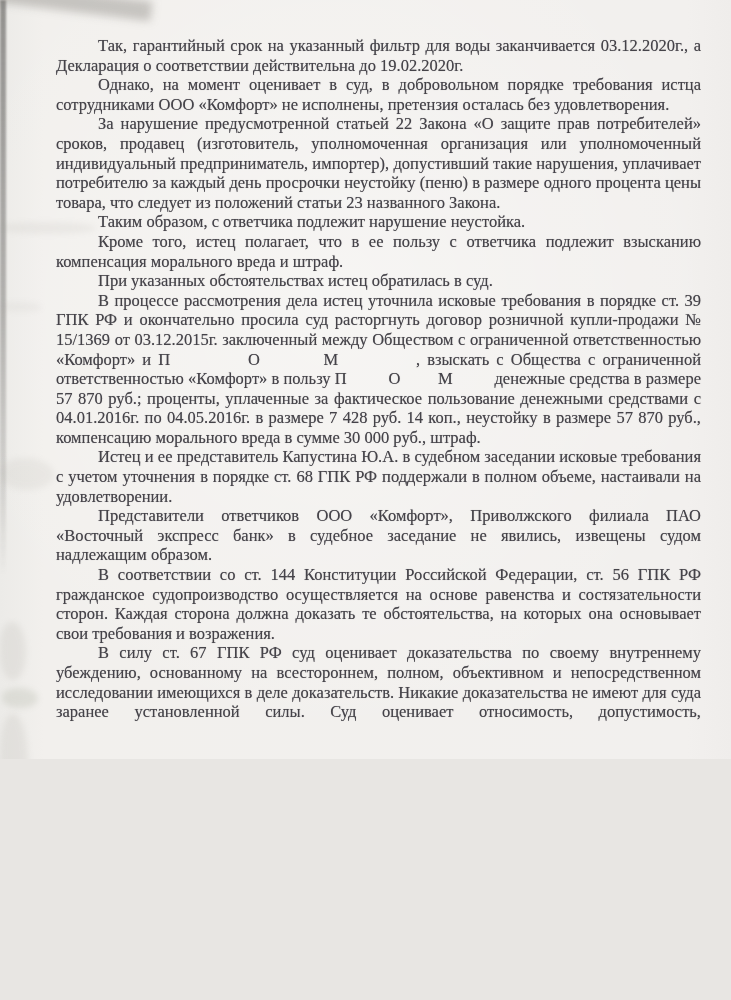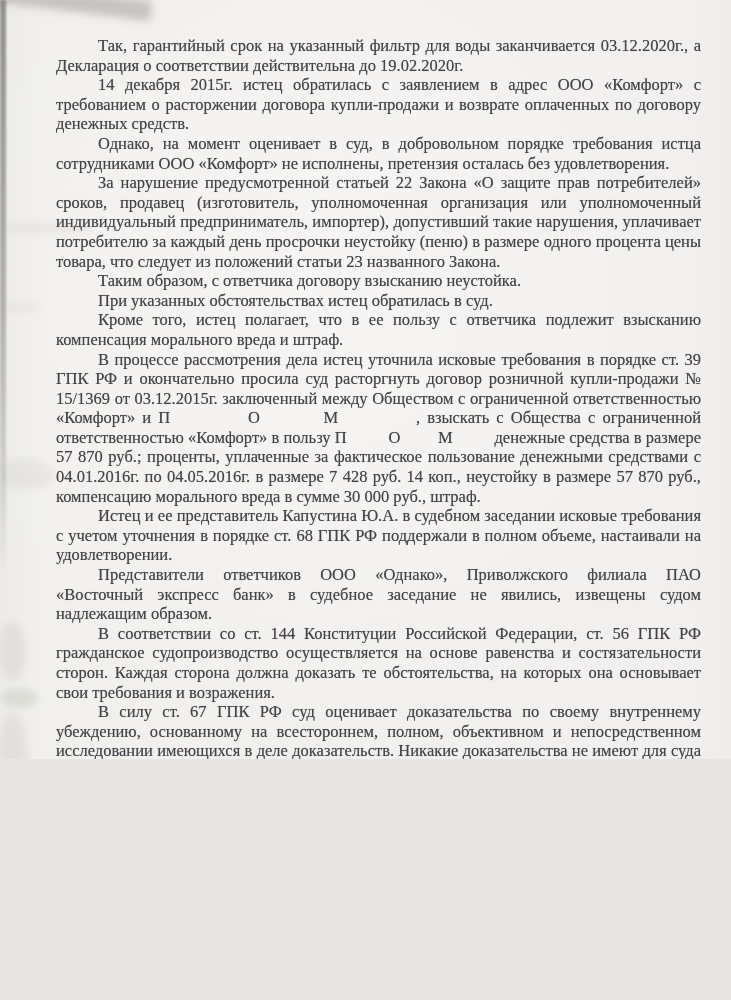--- a/index.html
+++ b/index.html
@@ -108,29 +108,28 @@
   <div class="smudge s2"></div>
   <div class="smudge s3"></div>
   <div class="smudge s4"></div>
   <div class="smudge s5"></div>
   <div class="smudge s6"></div>
   <div class="smudge s7"></div>
   <div class="smudge s8"></div>
 
   <div class="content">
     <p>Так, гарантийный срок на указанный фильтр для воды заканчивается 03.12.2020г., а Декларация о соответствии действительна до 19.02.2020г.</p>
-    <p>14 декабря 2015г. истец обратилась с заявлением в адрес ООО «Комфорт» с требованием о расторжении договора купли-продажи и возврате оплаченных по договору денежных средств.</p>
     <p>Однако, на момент оценивает в суд, в добровольном порядке требования истца сотрудниками ООО «Комфорт» не исполнены, претензия осталась без удовлетворения.</p>
     <p>За нарушение предусмотренной статьей 22 Закона «О защите прав потребителей» сроков, продавец (изготовитель, уполномоченная организация или уполномоченный индивидуальный предприниматель, импортер), допустивший такие нарушения, уплачивает потребителю за каждый день просрочки неустойку (пеню) в размере одного процента цены товара, что следует из положений статьи 23 названного Закона.</p>
-    <p>Таким образом, с ответчика договору взысканию неустойка.</p>
+    <p>Таким образом, с ответчика подлежит нарушение неустойка.</p>
+    <p>Кроме того, истец полагает, что в ее пользу с ответчика подлежит взысканию компенсация морального вреда и штраф.</p>
     <p>При указанных обстоятельствах истец обратилась в суд.</p>
-    <p>Кроме того, истец полагает, что в ее пользу с ответчика подлежит взысканию компенсация морального вреда и штраф.</p>
     <p>В процессе рассмотрения дела истец уточнила исковые требования в порядке ст. 39 ГПК РФ и окончательно просила суд расторгнуть договор розничной купли-продажи № 15/1369 от 03.12.2015г. заключенный между Обществом с ограниченной ответственностью «Комфорт» и П&nbsp;&nbsp;&nbsp;&nbsp;&nbsp;&nbsp;&nbsp;&nbsp;&nbsp;&nbsp; О&nbsp;&nbsp;&nbsp;&nbsp;&nbsp;&nbsp;&nbsp;&nbsp; М&nbsp;&nbsp;&nbsp;&nbsp;&nbsp;&nbsp;&nbsp;&nbsp;&nbsp;&nbsp; , взыскать с Общества с ограниченной ответственностью «Комфорт» в пользу П&nbsp;&nbsp;&nbsp;&nbsp;&nbsp;&nbsp;&nbsp;&nbsp;&nbsp; О&nbsp;&nbsp;&nbsp;&nbsp;&nbsp;&nbsp;&nbsp;&nbsp; М&nbsp;&nbsp;&nbsp;&nbsp;&nbsp;&nbsp;&nbsp;&nbsp;&nbsp; денежные средства в размере 57&nbsp;870 руб.; проценты, уплаченные за фактическое пользование денежными средствами с 04.01.2016г. по 04.05.2016г. в размере 7&nbsp;428 руб. 14 коп., неустойку в размере 57&nbsp;870 руб., компенсацию морального вреда в сумме 30&nbsp;000 руб., штраф.</p>
     <p>Истец и ее представитель Капустина Ю.А. в судебном заседании исковые требования с учетом уточнения в порядке ст. 68 ГПК РФ поддержали в полном объеме, настаивали на удовлетворении.</p>
-    <p>Представители ответчиков ООО «Однако», Приволжского филиала ПАО «Восточный экспресс банк» в судебное заседание не явились, извещены судом надлежащим образом.</p>
+    <p>Представители ответчиков ООО «Комфорт», Приволжского филиала ПАО «Восточный экспресс банк» в судебное заседание не явились, извещены судом надлежащим образом.</p>
     <p>В соответствии со ст. 144 Конституции Российской Федерации, ст. 56 ГПК РФ гражданское судопроизводство осуществляется на основе равенства и состязательности сторон. Каждая сторона должна доказать те обстоятельства, на которых она основывает свои требования и возражения.</p>
     <p class="continues">В силу ст. 67 ГПК РФ суд оценивает доказательства по своему внутреннему убеждению, основанному на всестороннем, полном, объективном и непосредственном исследовании имеющихся в деле доказательств. Никакие доказательства не имеют для суда заранее установленной силы. Суд оценивает относимость, допустимость,</p>
   </div>
 
   <div class="page-number">3</div>
 
   <div class="stamp">
     <div class="stamp-inner">
       <div class="stamp-text">
         <div class="stamp-title">Юрист</div>

